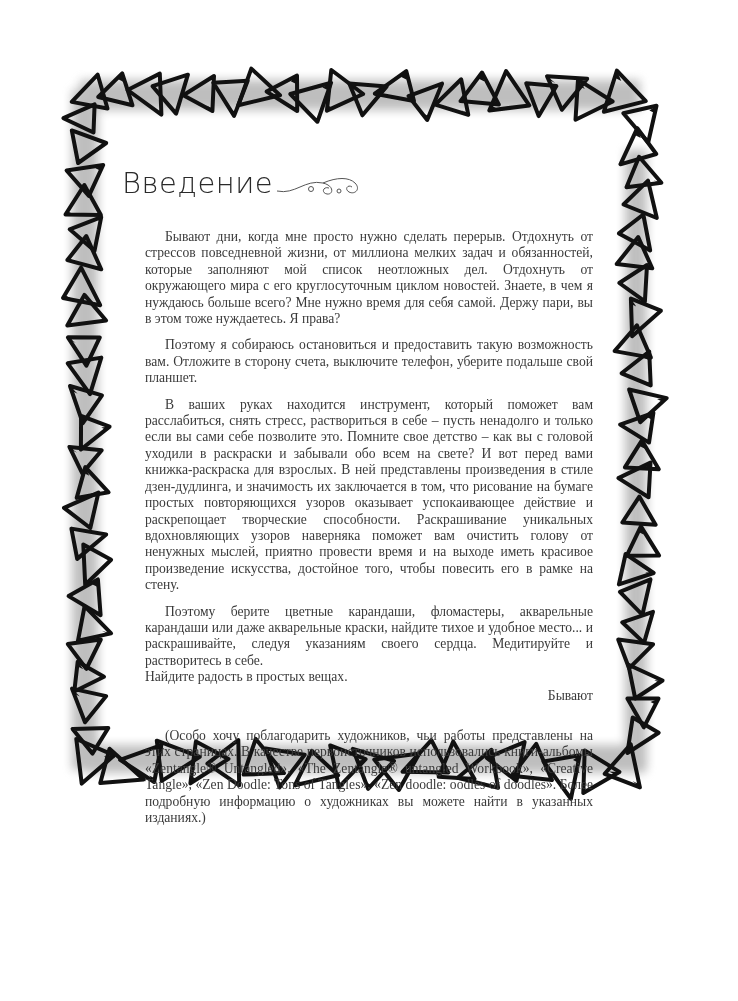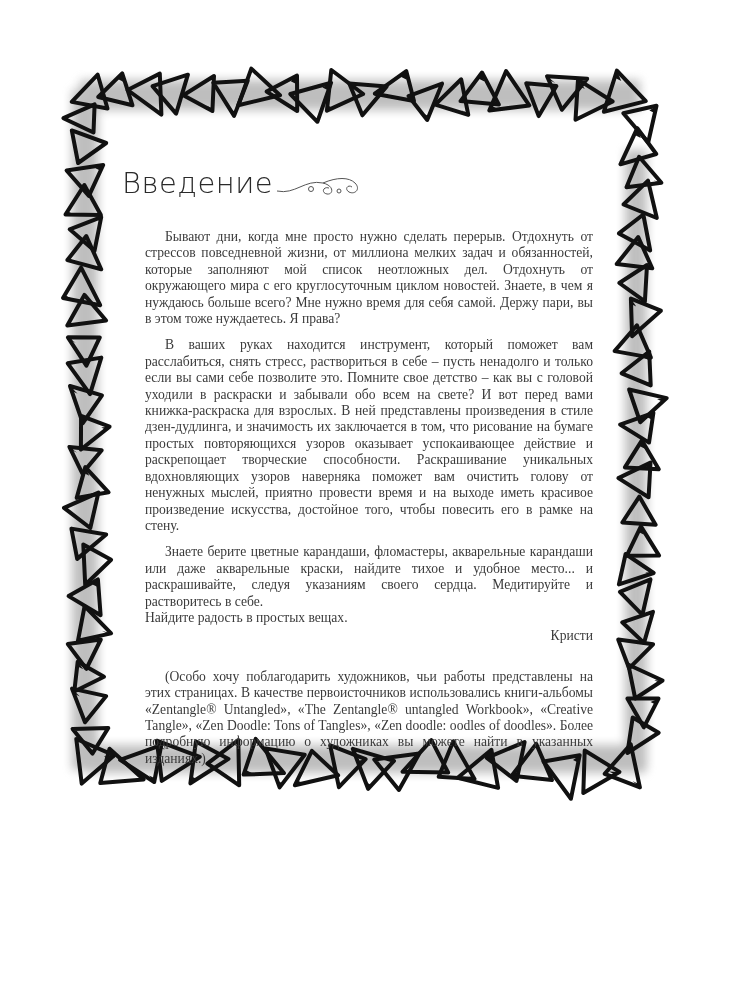--- a/index.html
+++ b/index.html
@@ -223,18 +223,19 @@
   <svg width="90" height="26" viewBox="0 0 90 26">
     <path d="M2 18 C20 22 30 6 48 10 C60 13 58 22 52 21 C46 20 48 13 54 15" fill="none" stroke="#555" stroke-width="1"></path>
     <path d="M48 10 C62 4 74 4 80 10 C86 16 80 22 74 19 C69 16 73 11 77 14" fill="none" stroke="#555" stroke-width="1"></path>
     <circle cx="36" cy="16" r="2.5" fill="none" stroke="#555" stroke-width="1"></circle>
     <circle cx="64" cy="18" r="2" fill="none" stroke="#555" stroke-width="1"></circle>
   </svg>
 </div>
 
 <div class="body-text">
   <p>Бывают дни, когда мне просто нужно сделать перерыв. Отдохнуть от стрессов повседневной жизни, от миллиона мелких задач и обязанностей, которые заполняют мой список неотложных дел. Отдохнуть от окружающего мира с его круглосуточным циклом новостей. Знаете, в чем я нуждаюсь больше всего? Мне нужно время для себя самой. Держу пари, вы в этом тоже нуждаетесь. Я права?</p>
+  <p>Поэтому я собираюсь остановиться и предоставить такую возможность вам. Отложите в сторону счета, выключите телефон, уберите подальше свой планшет.</p>
   <p>В ваших руках находится инструмент, который поможет вам расслабиться, снять стресс, раствориться в себе – пусть ненадолго и только если вы сами себе позволите это. Помните свое детство – как вы с головой уходили в раскраски и забывали обо всем на свете? И вот перед вами книжка-раскраска для взрослых. В ней представлены произведения в стиле дзен-дудлинга, и значимость их заключается в том, что рисование на бумаге простых повторяющихся узоров оказывает успокаивающее действие и раскрепощает творческие способности. Раскрашивание уникальных вдохновляющих узоров наверняка поможет вам очистить голову от ненужных мыслей, приятно провести время и на выходе иметь красивое произведение искусства, достойное того, чтобы повесить его в рамке на стену.</p>
-  <p style="margin-bottom:0">Знаете берите цветные карандаши, фломастеры, акварельные карандаши или даже акварельные краски, найдите тихое и удобное место... и раскрашивайте, следуя указаниям своего сердца. Медитируйте и растворитесь в себе.</p>
+  <p style="margin-bottom:0">Поэтому берите цветные карандаши, фломастеры, акварельные карандаши или даже акварельные краски, найдите тихое и удобное место... и раскрашивайте, следуя указаниям своего сердца. Медитируйте и растворитесь в себе.</p>
   <p class="no-indent">Найдите радость в простых вещах.</p>
-  <p class="signature">Кристи</p>
+  <p class="signature">Бывают</p>
   <p class="note">(Особо хочу поблагодарить художников, чьи работы представлены на этих страницах. В качестве первоисточников использовались книги-альбомы «Zentangle® Untangled», «The Zentangle® untangled Workbook», «Creative Tangle», «Zen Doodle: Tons of Tangles», «Zen doodle: oodles of doodles». Более подробную информацию о художниках вы можете найти в указанных изданиях.)</p>
 </div>
 
 </body></html>

